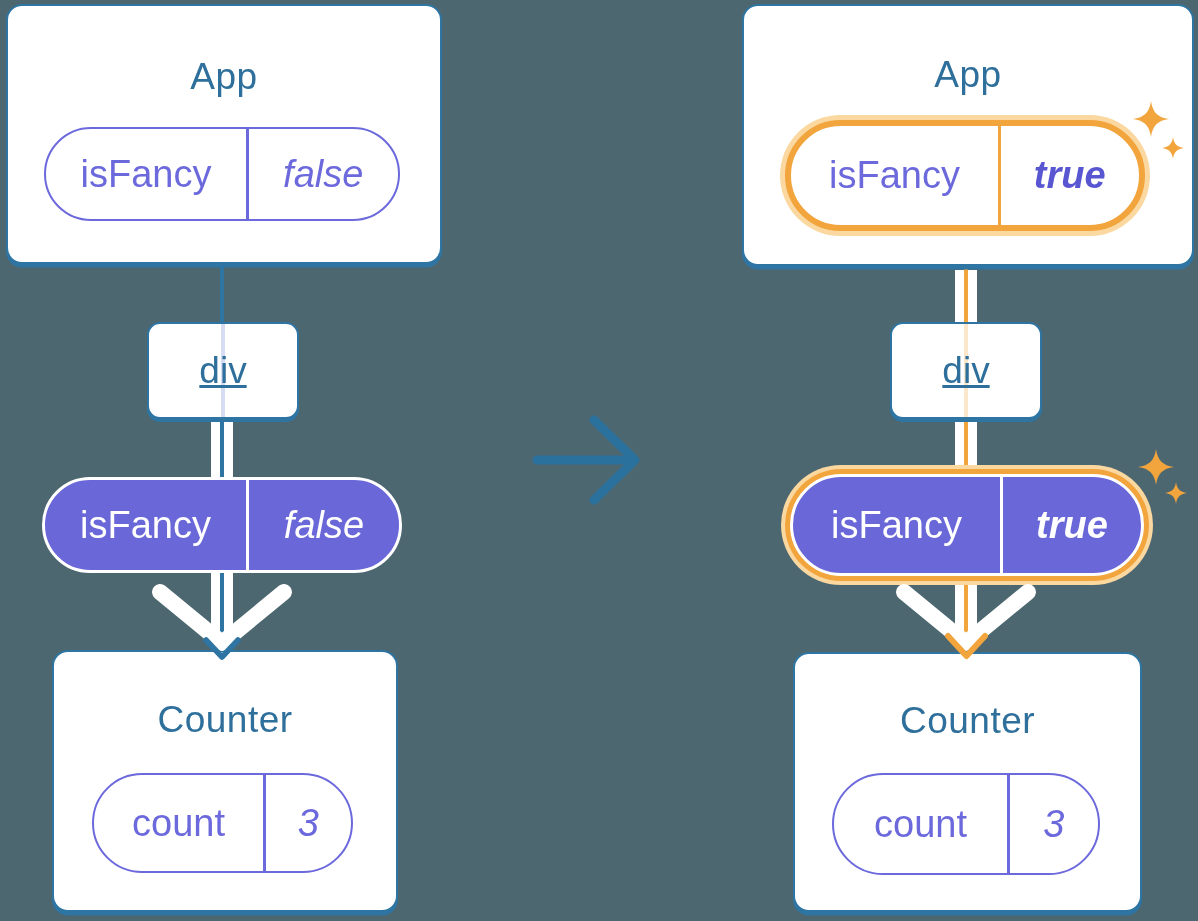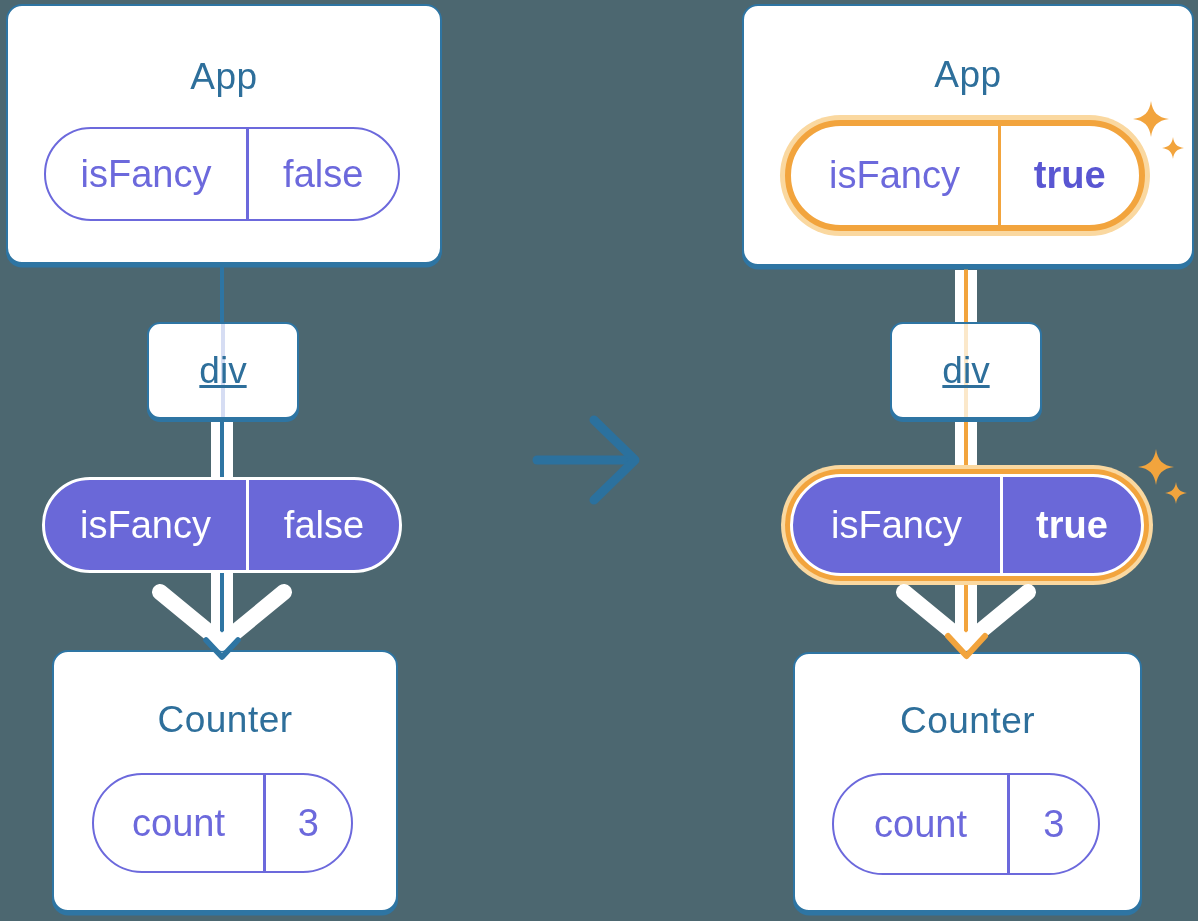--- a/index.html
+++ b/index.html
@@ -36,21 +36,21 @@
   .smallbox .through{position:absolute; top:0; bottom:0; left:50%; width:4px; margin-left:-2px;}
   .smallbox .through.lav{background:var(--lavender);}
   .smallbox .through.pch{background:var(--peach);}
   .smallbox .label{position:relative; z-index:1; font-size:37px; font-weight:500; color:var(--heading);text-decoration:underline;}
 
   
   .pill{position:absolute; display:flex; align-items:stretch; border-radius:999px;
         font-size:38px; z-index:3; box-sizing:border-box;}
   .pill .cell{display:flex; align-items:center; justify-content:center;}
   .pill .sep{flex:0 0 auto;}
-  .pill .val-cell{flex:1;}
+  .pill .val-cell{flex:1;font-style:italic;}
   .pill-outline{background:var(--white); border:2.5px solid var(--purple-line); color:var(--purple-line);}
   .pill-outline .sep{width:2.5px; background:var(--purple-line);}
   .pill-solid{background:var(--purple); border:3px solid var(--white); color:var(--white);}
   .pill-solid .sep{width:3px; background:var(--white);}
   .pill-hl-outline{background:var(--white); border:6px solid var(--orange);
         box-shadow:0 0 0 5px var(--orange-pale); color:var(--purple-line);}
   .pill-hl-outline .sep{width:2.5px; background:var(--orange);}
   .pill-hl-solid{background:var(--purple); border:3px solid var(--white);
         box-shadow:0 0 0 5px var(--orange), 0 0 0 9px var(--orange-pale); color:var(--white);}
   .pill-hl-solid .sep{width:3px; background:var(--white);}

